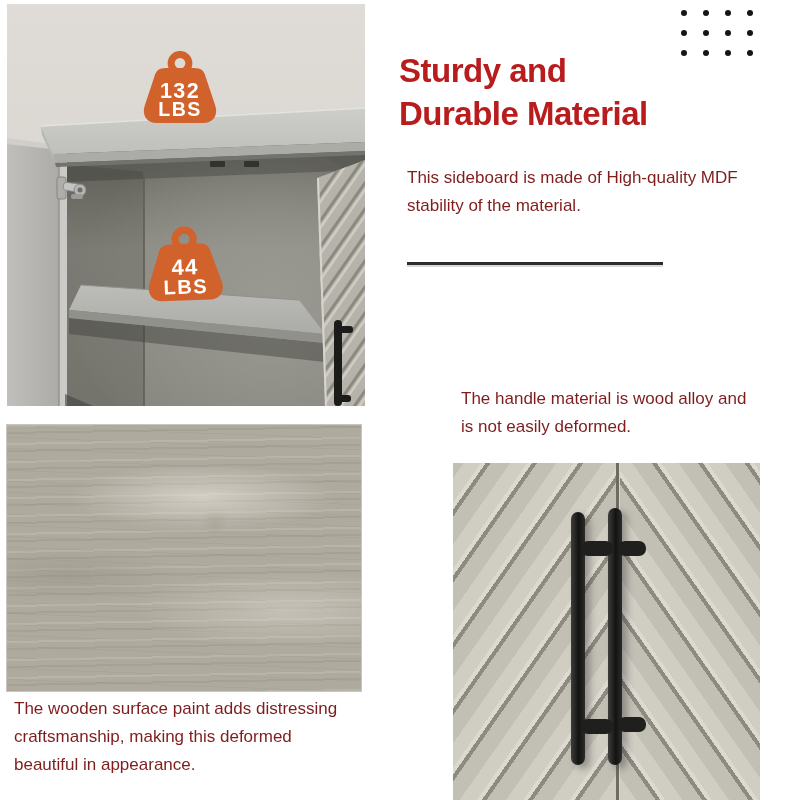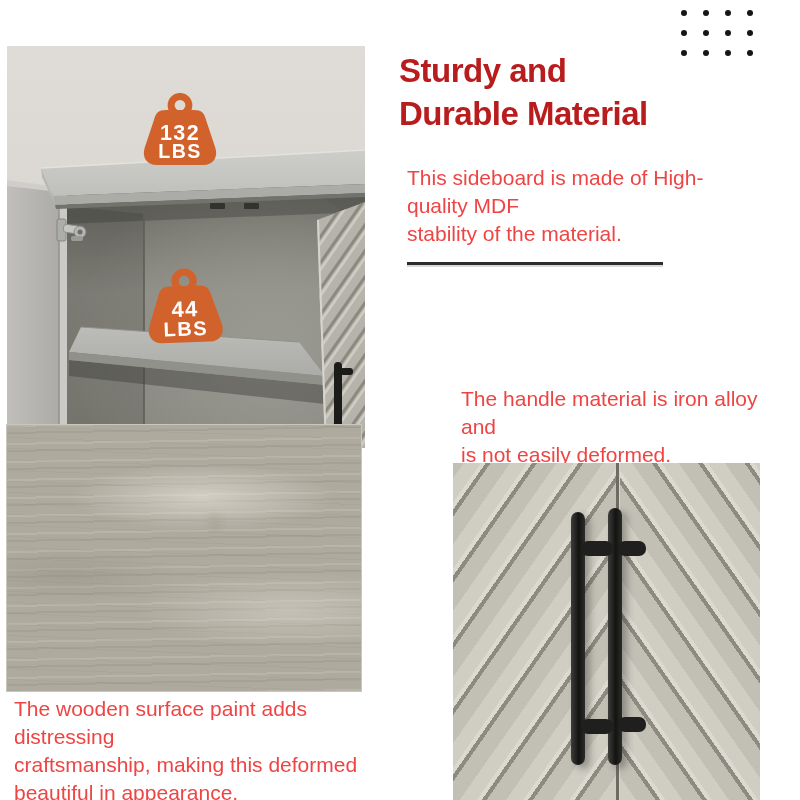--- a/index.html
+++ b/index.html
@@ -3,39 +3,39 @@
 <meta charset="utf-8">
 <style>
   html,body{margin:0;padding:0;}
   body{
     width:800px;height:800px;position:relative;background:#ffffff;
     font-family:"Liberation Sans", sans-serif;overflow:hidden;
   }
   .abs{position:absolute;}
 
   
-  .photo-cabinet{left:7px;top:4px;width:358px;height:402px;overflow:hidden;background:#dbd8d3;margin-top:42px;}
+  .photo-cabinet{left:7px;top:4px;width:358px;height:402px;overflow:hidden;background:#dbd8d3;}
   .photo-cabinet svg{display:block;}
 
   
   .badge{position:absolute;}
   .badge svg{display:block;}
   .badge text{fill:#ffffff;font-family:"Liberation Sans",sans-serif;font-weight:bold;letter-spacing:1.5px;}
   .badge .val{font-size:23px;}
   .badge .unit{font-size:21px;}
   .badge-132{left:131px;top:47px;width:84px;height:75px;}
   .badge-44{left:135px;top:222px;width:86px;height:78px;transform:rotate(-2deg);}
 
   
   .dots{left:681px;top:10px;display:grid;grid-template-columns:repeat(4,6px);grid-auto-rows:6px;column-gap:16px;row-gap:14px;}
   .dot{width:6px;height:6px;border-radius:50%;background:#161616;}
 
   
   .title{left:399px;top:49px;font-size:33px;line-height:43px;font-weight:800;color:#b91c1c;letter-spacing:-0.5px;}
-  .paragraph{font-size:21px;line-height:28px;color:#ef4444;}
+  .paragraph{font-size:17px;line-height:28px;color:#7f1d1d;}
   .body-copy{left:407px;top:164px;width:345px;}
   .divider{left:407px;top:262px;width:256px;height:3px;background:#2d2d2d;box-shadow:0 2px 0 rgba(150,150,150,.35);}
   .handle-copy{left:461px;top:385px;width:330px;}
   .surface-copy{left:14px;top:695px;width:345px;}
 
   
   .photo-wood{
     left:6px;top:424px;width:356px;height:268px;
     background-color:#aeaa9e;
     background-image:
@@ -232,21 +232,21 @@
 </div>
 
 <div class="abs paragraph body-copy">
   <div>This sideboard is made of High-quality MDF</div>
   <div>stability of the material.</div>
 </div>
 
 <div class="abs divider"></div>
 
 <div class="abs paragraph handle-copy">
-  <div>The handle material is iron alloy and</div>
+  <div>The handle material is wood alloy and</div>
   <div>is not easily deformed.</div>
 </div>
 
 <div class="abs photo-wood"></div>
 
 <div class="abs paragraph surface-copy">
   <div>The wooden surface paint adds distressing</div>
   <div>craftsmanship, making this deformed</div>
   <div>beautiful in appearance.</div>
 </div>

